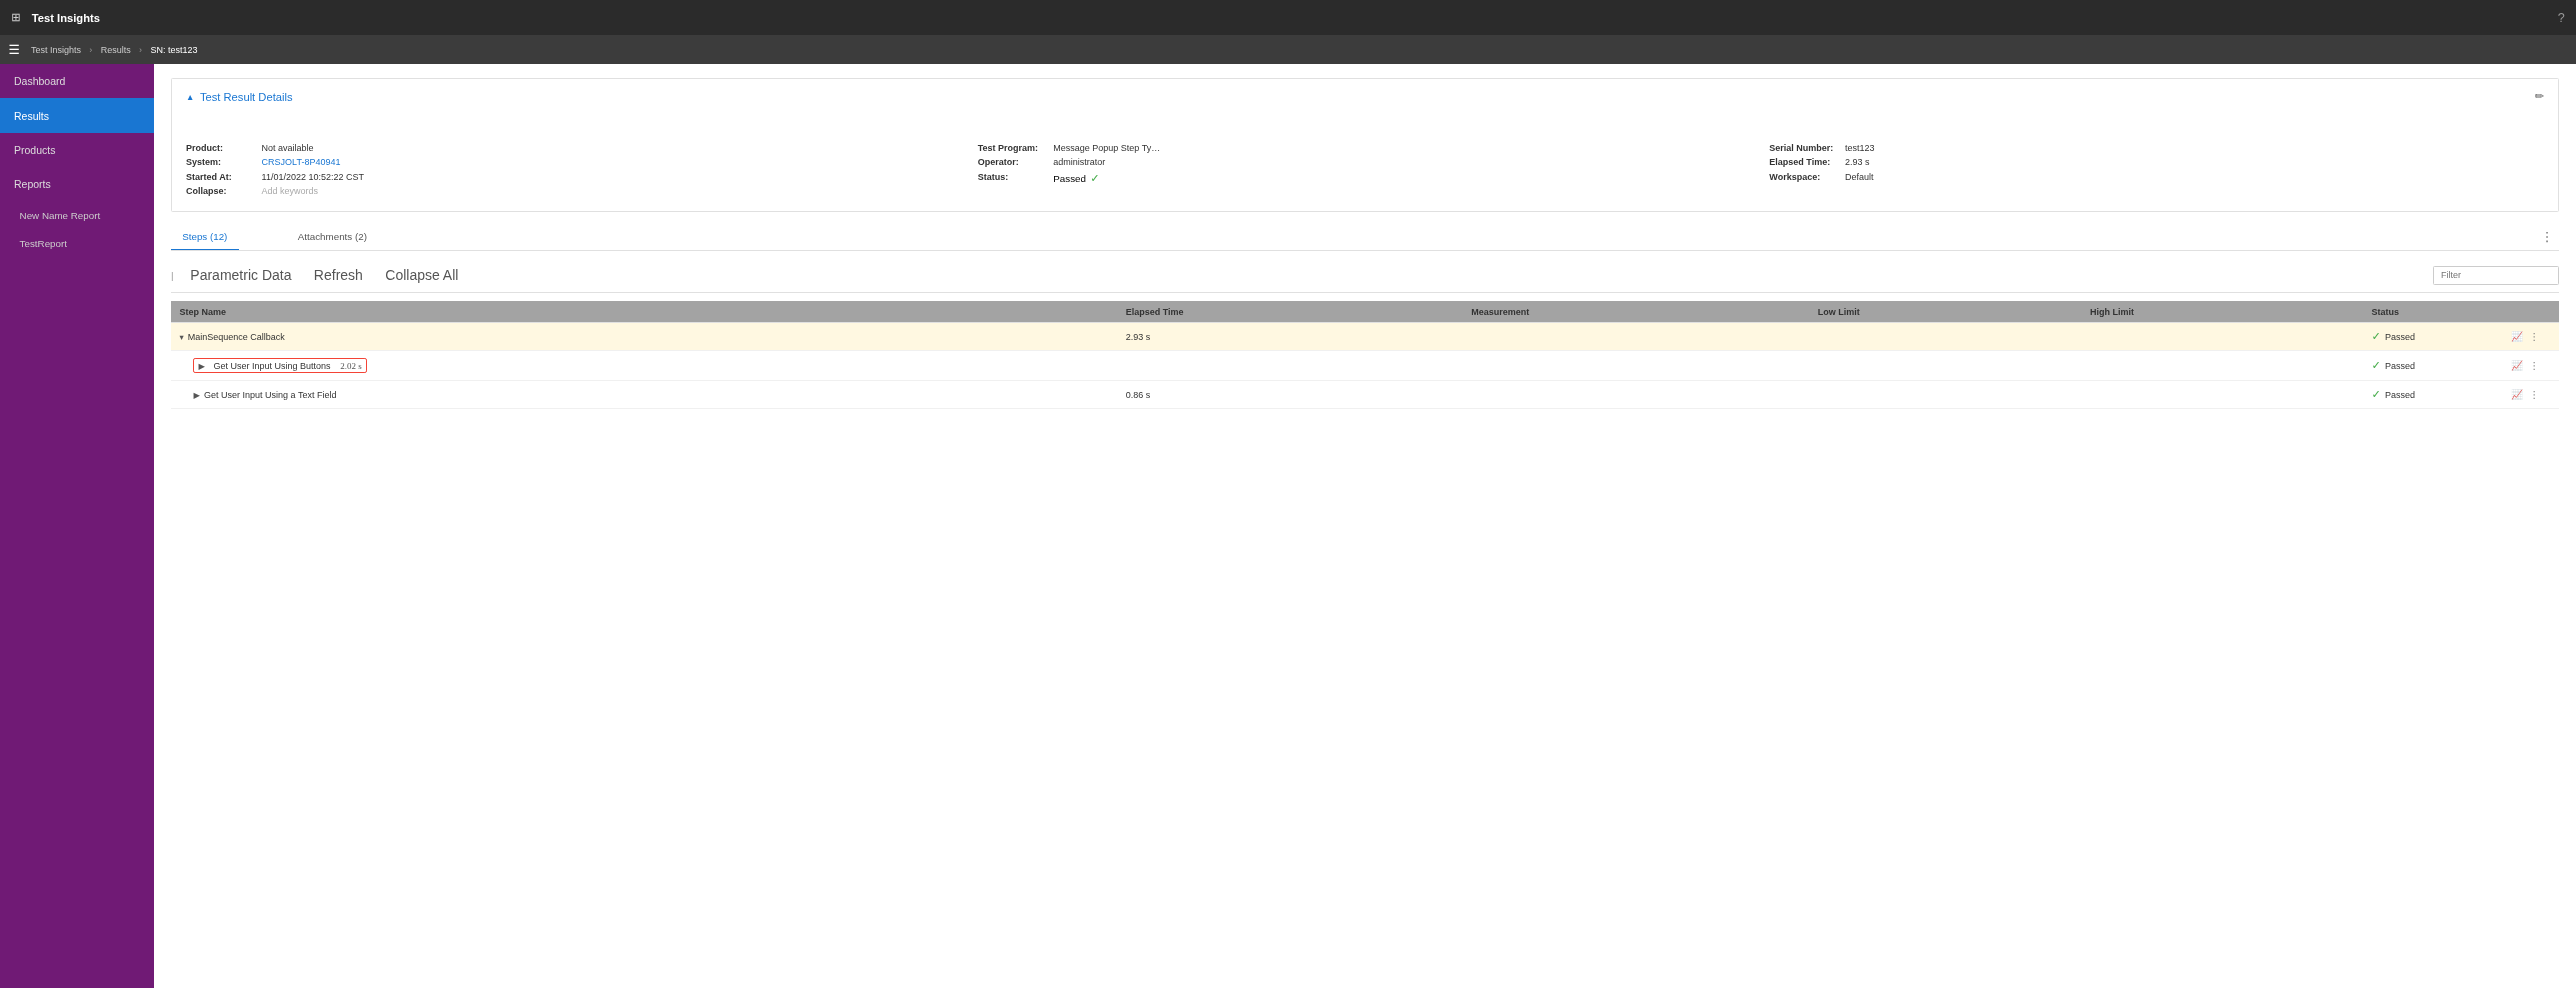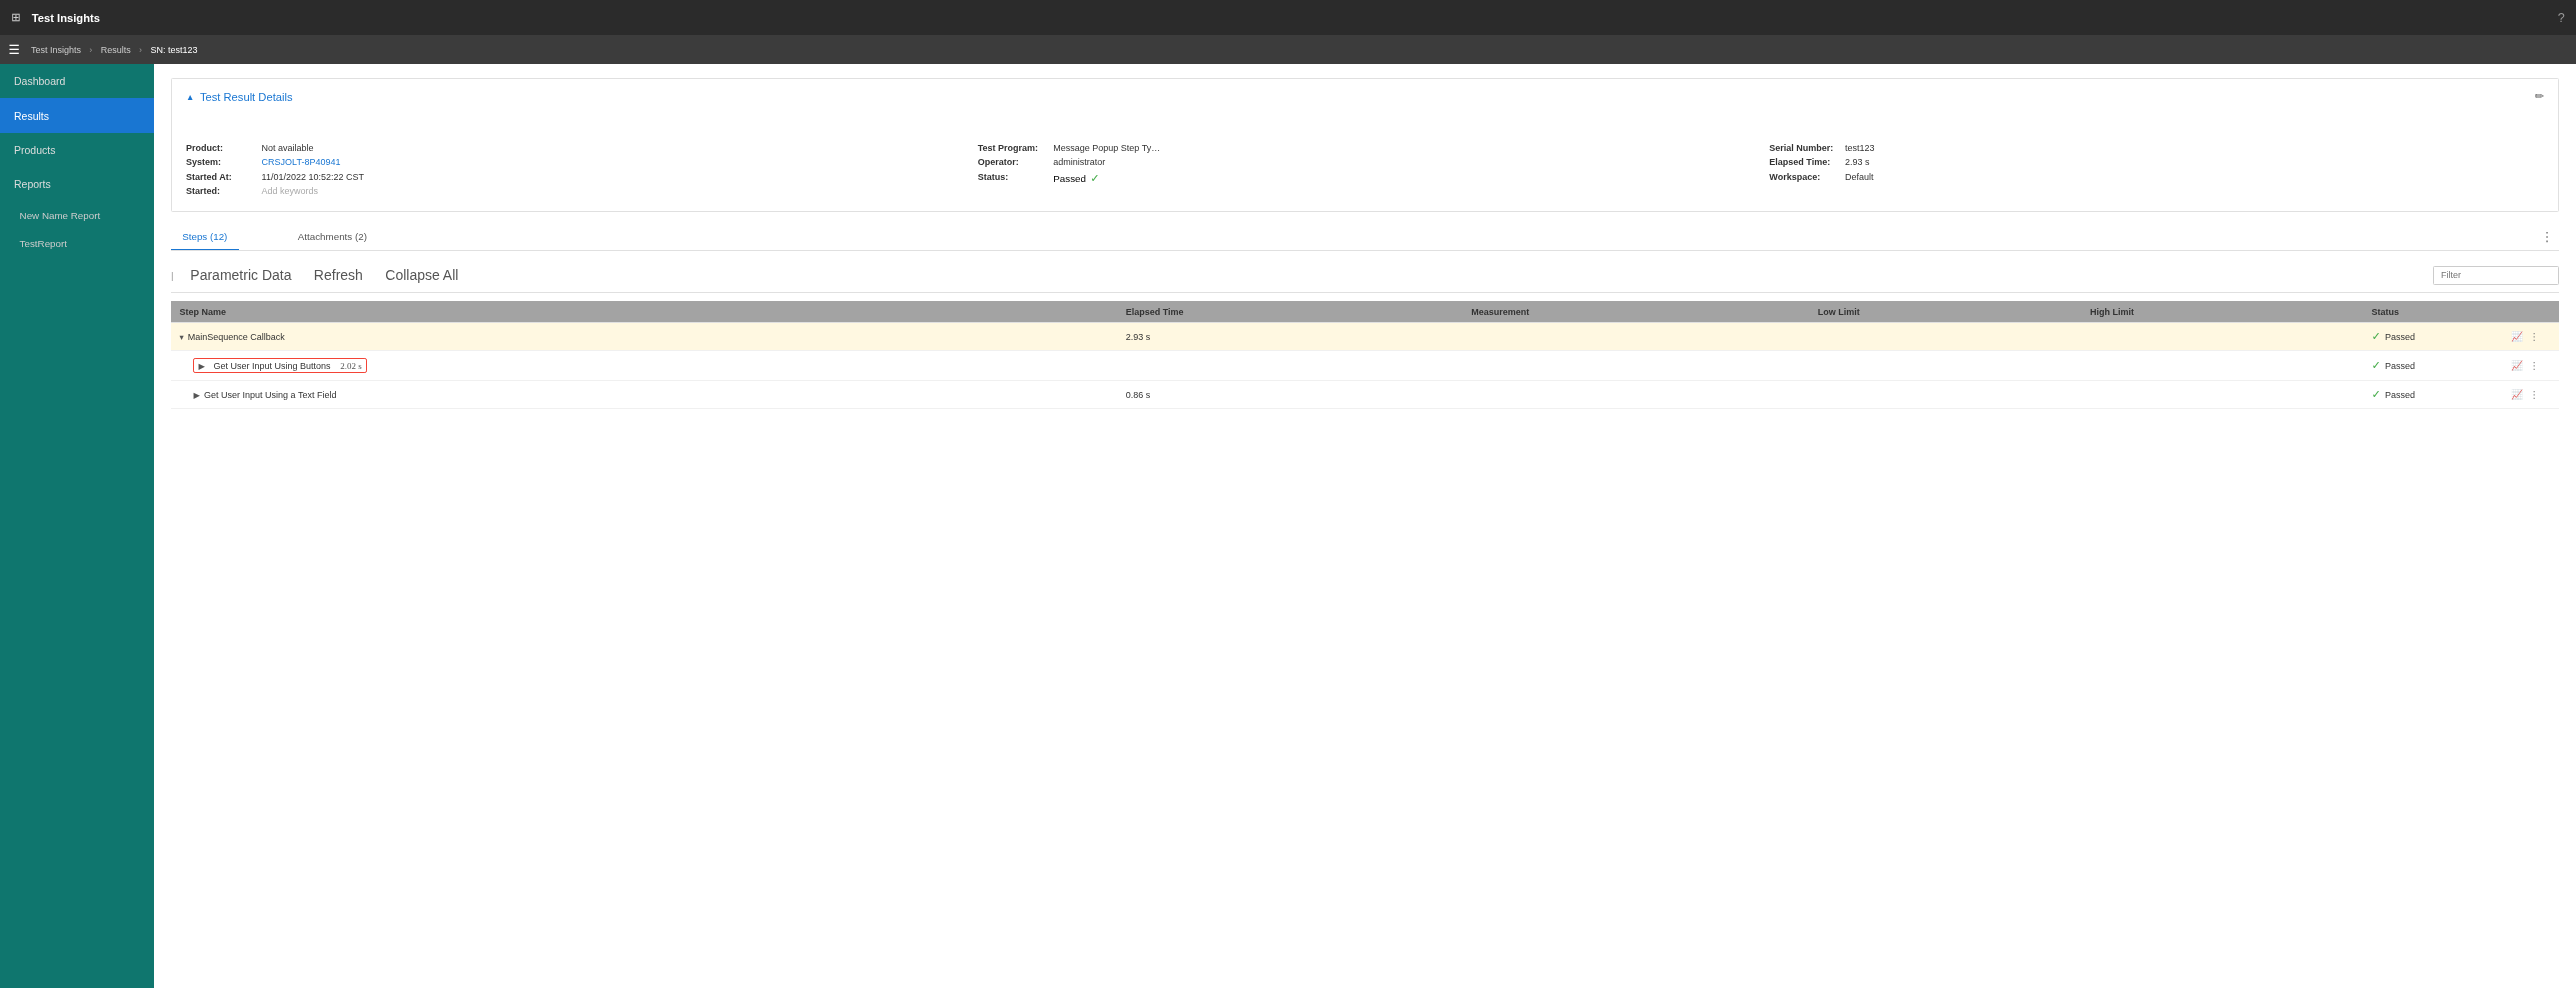--- a/index.html
+++ b/index.html
@@ -34,21 +34,21 @@
     }
     .title-bar .grid-icon { font-size: 11.2px; color: #ccc; margin-right: 4.2px; }
     .title-bar .app-title { font-weight: 600; color: #fff; font-size: 11.2px; }
 
     
     .main-layout { display: flex; flex: 1; overflow: hidden; }
 
     
     .sidebar {
       width: 154px;
-      background: #0f766e;
+      background: #701a75;
       color: #fff;
       display: flex;
       flex-direction: column;
       flex-shrink: 0;
       overflow-y: auto;
     }
     .sidebar-item {
       padding: 11.2px 14px;
       cursor: pointer;
       font-size: 10.5px;
@@ -245,21 +245,21 @@
           </div>
           <div class="detail-row">
             <span class="detail-label">System:</span>
             <a class="detail-value link">CRSJOLT-8P40941</a>
           </div>
           <div class="detail-row">
             <span class="detail-label">Started At:</span>
             <span class="detail-value">11/01/2022 10:52:22 CST</span>
           </div>
           <div class="detail-row">
-            <span class="detail-label">Started:</span>
+            <span class="detail-label">Collapse:</span>
             <span class="detail-value placeholder">Add keywords</span>
           </div>
         </div>
 
         <div>
           <div class="detail-row">
             <span class="detail-label">Test Program:</span>
             <span class="detail-value">Message Popup Step Ty…</span>
           </div>
           <div class="detail-row">

